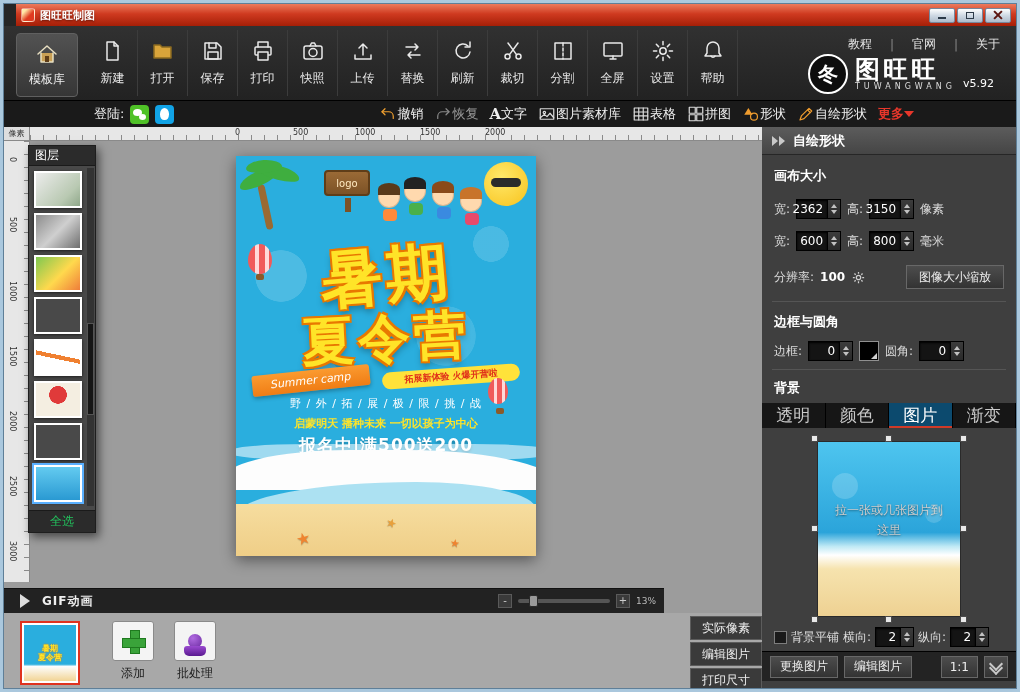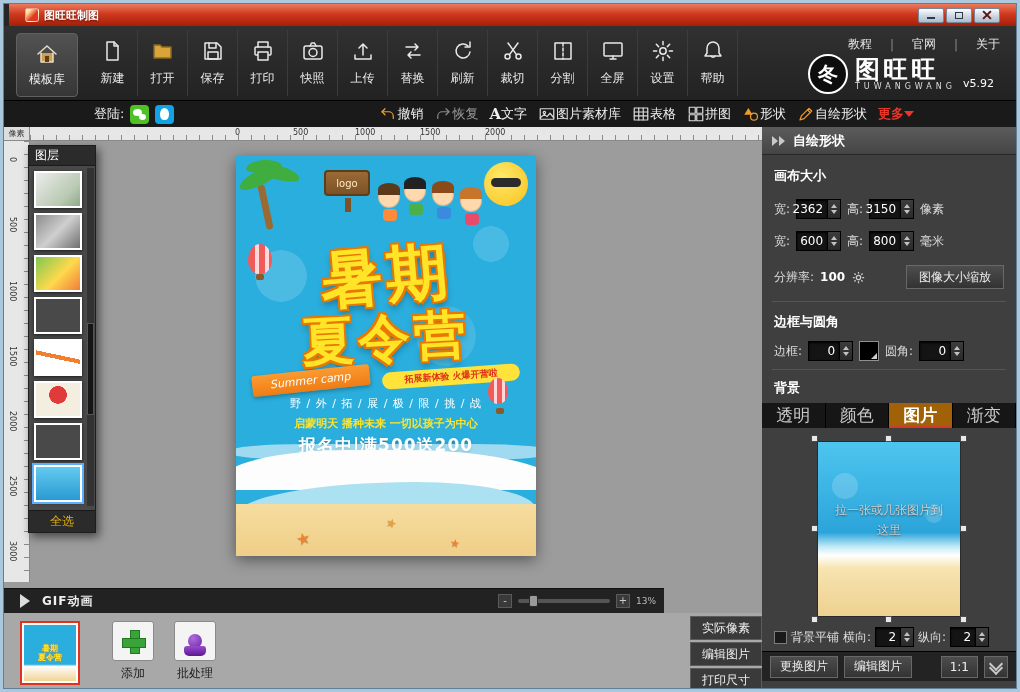--- a/index.html
+++ b/index.html
@@ -2,21 +2,21 @@
 <html><head>
 <meta charset="utf-8">
 <style>
 *{box-sizing:border-box;margin:0;padding:0}
 html,body{width:1020px;height:692px}
 body{font-family:"DejaVu Sans","Liberation Sans",sans-serif;background:#d8e6f2;overflow:hidden;position:relative}
 .screen{position:absolute;inset:0}
 .window{position:absolute;inset:3px;border:1px solid #5f7f98;box-shadow:0 0 0 3px rgba(170,200,222,.95),0 3px 10px rgba(0,0,0,.4);background:#262626;overflow:hidden}
 
 
-.titlebar{position:absolute;top:0;left:5px;right:0;height:22px;background:linear-gradient(180deg,#ec7b5d,#cf3a20 45%,#a51f07);display:flex;align-items:center;padding:0 16px;color:#fff}
+.titlebar{position:absolute;top:0;left:12px;right:0;height:22px;background:linear-gradient(180deg,#ec7b5d,#cf3a20 45%,#a51f07);display:flex;align-items:center;padding:0 5px;color:#fff}
 .app-ico{width:14px;height:14px;border-radius:3px;background:linear-gradient(135deg,#ffe9a8 20%,#e03a20 60%);border:1px solid rgba(255,255,255,.5);margin-right:5px}
 .title-text{font-size:11px;font-weight:bold;text-shadow:0 1px 2px rgba(0,0,0,.5)}
 .win-btns{margin-left:auto;display:flex;gap:2px}
 .win-btn{width:26px;height:15px;background:linear-gradient(#fefefe,#cfd9e4 50%,#aebccb);border:1px solid #76879c;border-radius:2px;position:relative;cursor:pointer}
 .win-btn.min::after{content:"";position:absolute;left:8px;right:8px;bottom:3px;height:2px;background:#2c3948}
 .win-btn.max::after{content:"";position:absolute;inset:3px 8px;border:1.5px solid #2c3948}
 .win-btn.close::before,.win-btn.close::after{content:"";position:absolute;left:50%;top:50%;width:11px;height:2px;background:#5a1410}
 .win-btn.close::before{transform:translate(-50%,-50%) rotate(45deg)}
 .win-btn.close::after{transform:translate(-50%,-50%) rotate(-45deg)}
 
@@ -70,21 +70,21 @@
 .t1{background:linear-gradient(135deg,#ececec,#b9c9b2 70%,#8fa88a)}
 .t2{background:linear-gradient(135deg,#8c8c8c,#cfcfcf 50%,#6e6e6e)}
 .t3{background:linear-gradient(135deg,#7ec850,#ffd94d 55%,#ef7d3a)}
 .t4{background:#f6f1e7 radial-gradient(circle 4px at 25% 50%,#e86a5a 98%,transparent),radial-gradient(circle 4px at 50% 42%,#62a8e8 98%,transparent),radial-gradient(circle 4px at 75% 55%,#f0a83c 98%,transparent)}
 .t5{background:#fff linear-gradient(12deg,transparent 46%,#f08030 46% 56%,transparent 56%)}
 .t6{background:#f4eee1 radial-gradient(circle 9px at 50% 36%,#e03a3a 96%,transparent)}
 .t7{background:linear-gradient(#f8e8ba,#edd18d) radial-gradient(circle 7px at 45% 55%,#ef8430 95%,transparent)}
 .t8{background:linear-gradient(#63cbf0,#2a99d2)}
 .layers-scroll{position:absolute;right:1px;top:22px;bottom:26px;width:7px;background:#333}
 .layers-scroll-thumb{position:absolute;left:0;width:7px;top:46%;height:27%;background:#161616;border:1px solid #555}
-.select-all{position:absolute;bottom:0;left:0;right:0;height:22px;background:#2b2b2b;color:#eab308;font-size:12px;display:flex;align-items:center;justify-content:center;border-top:1px solid #1a1a1a;cursor:pointer}
+.select-all{position:absolute;bottom:0;left:0;right:0;height:22px;background:#2b2b2b;color:#22c55e;font-size:12px;display:flex;align-items:center;justify-content:center;border-top:1px solid #1a1a1a;cursor:pointer}
 
 
 .poster{position:absolute;left:232px;top:29px;width:300px;height:400px;background-color:#2aaede;background-image:radial-gradient(circle 26px at 15% 30%,rgba(255,255,255,.16) 98%,transparent),radial-gradient(circle 18px at 85% 22%,rgba(255,255,255,.15) 98%,transparent),radial-gradient(circle 30px at 70% 45%,rgba(255,255,255,.12) 98%,transparent),radial-gradient(circle 14px at 30% 55%,rgba(255,255,255,.14) 98%,transparent);box-shadow:0 4px 14px rgba(0,0,0,.45);overflow:hidden;cursor:pointer}
 .p-sun{position:absolute;right:8px;top:6px;width:44px;height:44px;border-radius:50%;background:radial-gradient(circle at 40% 35%,#ffe96a,#f8c21c)}
 .p-sun::after{content:"";position:absolute;left:7px;top:16px;width:30px;height:9px;background:#2b2b2b;border-radius:5px}
 .p-palm-trunk{position:absolute;left:26px;top:28px;width:7px;height:46px;background:#9a6a32;transform:rotate(-12deg);border-radius:4px}
 .p-palm-leaf{position:absolute;background:#3fae3f;border-radius:50% 50% 50% 50%/60% 60% 40% 40%}
 .pl1{left:2px;top:16px;width:40px;height:14px;transform:rotate(-24deg)}
 .pl2{left:22px;top:10px;width:42px;height:14px;transform:rotate(14deg)}
 .pl3{left:10px;top:4px;width:36px;height:13px;transform:rotate(-4deg)}
@@ -161,21 +161,21 @@
 .spin{width:13px;height:20px;background:linear-gradient(#3c3c3c,#2a2a2a);border:1px solid #000;border-left:none;display:flex;flex-direction:column;align-items:center;justify-content:center;gap:2px;cursor:pointer}
 .spin i{display:block;width:0;height:0;border-left:3px solid transparent;border-right:3px solid transparent}
 .spin .up{border-bottom:4px solid #c2c2c2}
 .spin .dn{border-top:4px solid #c2c2c2}
 .btn-dark{background:linear-gradient(#4d4d4d,#333);border:1px solid #686868;color:#eee;font-size:12px;display:flex;align-items:center;justify-content:center;cursor:pointer}
 .gear{width:15px;height:15px;fill:none;stroke:#cfcfcf;stroke-width:2;cursor:pointer}
 .swatch{width:20px;height:20px;background:#000;border:1px solid #909090;position:relative;cursor:pointer}
 .swatch::after{content:"";position:absolute;right:1px;bottom:1px;width:0;height:0;border-left:6px solid transparent;border-bottom:6px solid #cfcfcf}
 .tabs{position:absolute;left:0;right:0;top:276px;height:25px;background:#161616;display:flex}
 .tab{flex:1;display:flex;align-items:center;justify-content:center;color:#c9c9c9;font-size:17px;border-right:1px solid #000;cursor:pointer}
-.tab.active{background:#a16207;color:#fff;font-weight:bold;box-shadow:inset 0 -2px 0 #d03a28}
+.tab.active{background:#0c4a6e;color:#fff;font-weight:normal;box-shadow:inset 0 -2px 0 #d03a28}
 .preview{position:absolute;left:50%;top:308px;transform:translateX(-50%);width:156px;height:188px}
 .bg-img{position:absolute;inset:7px;background:linear-gradient(#4ec5ef 0%,#2ba4da 52%,#bfe9f5 60%,#fff 65%,#f6e3ae 73%,#eed192 100%);background-color:#2ba4da;box-shadow:0 0 0 1px #2a2a2a;cursor:pointer}
 .bg-img::before{content:"";position:absolute;left:10%;top:18%;width:26px;height:26px;border-radius:50%;background:rgba(255,255,255,.18)}
 .bg-img::after{content:"";position:absolute;right:12%;top:36%;width:18px;height:18px;border-radius:50%;background:rgba(255,255,255,.16)}
 .drop-hint{position:absolute;left:12px;right:12px;top:58px;text-align:center;color:#cccccc;font-size:12px;line-height:1.7;text-shadow:0 1px 2px rgba(0,0,0,.5)}
 .hd{position:absolute;width:7px;height:7px;background:#e9e9e9;border:1px solid #4a4a4a;cursor:pointer}
 .hd.tl{left:0;top:0}.hd.tc{left:50%;top:0;margin-left:-4px}.hd.tr{right:0;top:0}
 .hd.ml{left:0;top:50%;margin-top:-4px}.hd.mr{right:0;top:50%;margin-top:-4px}
 .hd.bl{left:0;bottom:0}.hd.bc{left:50%;bottom:0;margin-left:-4px}.hd.br{right:0;bottom:0}
 .cb{width:13px;height:13px;background:#1a1a1a;border:1px solid #7d7d7d;cursor:pointer}

